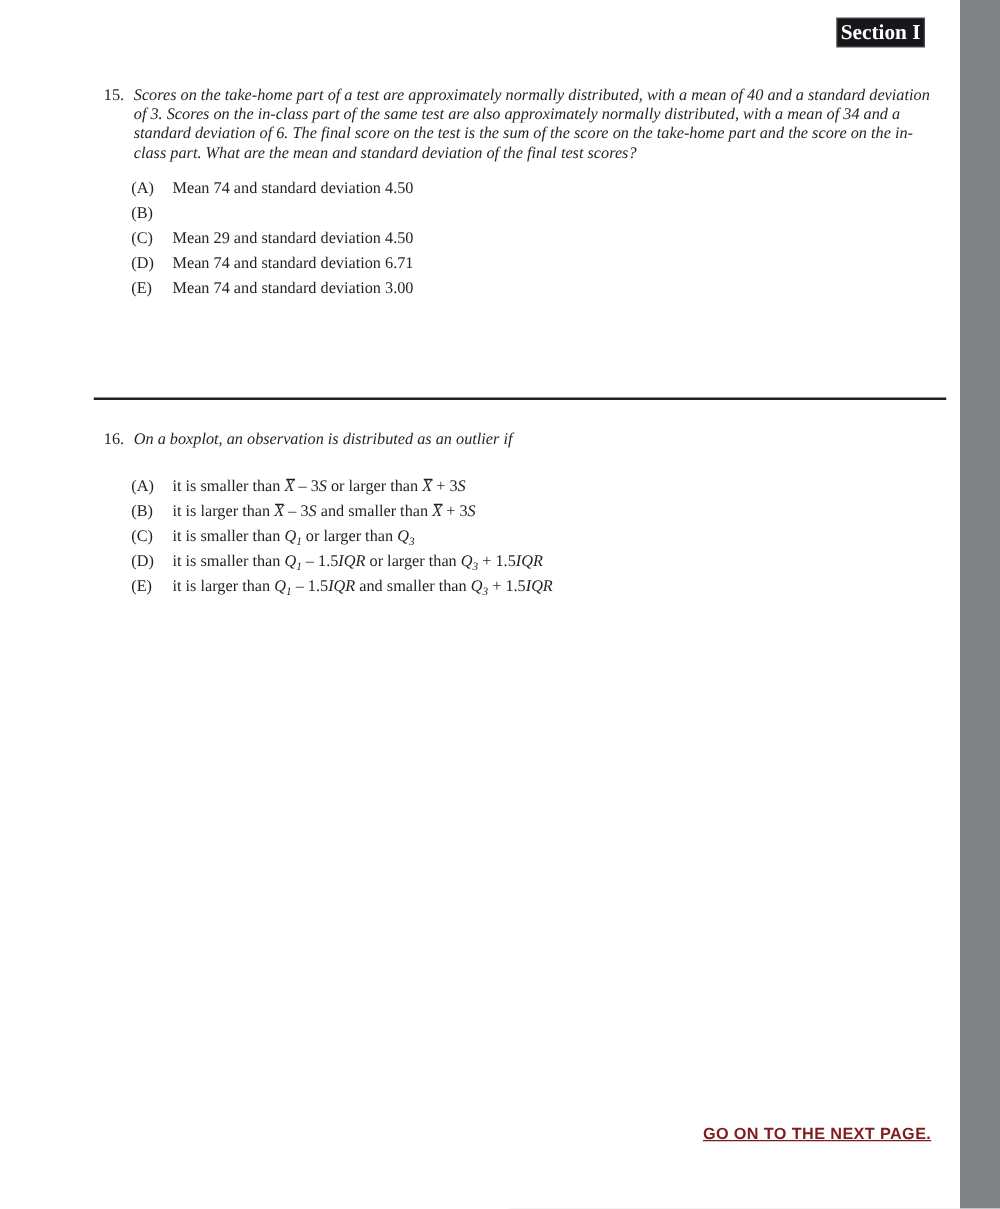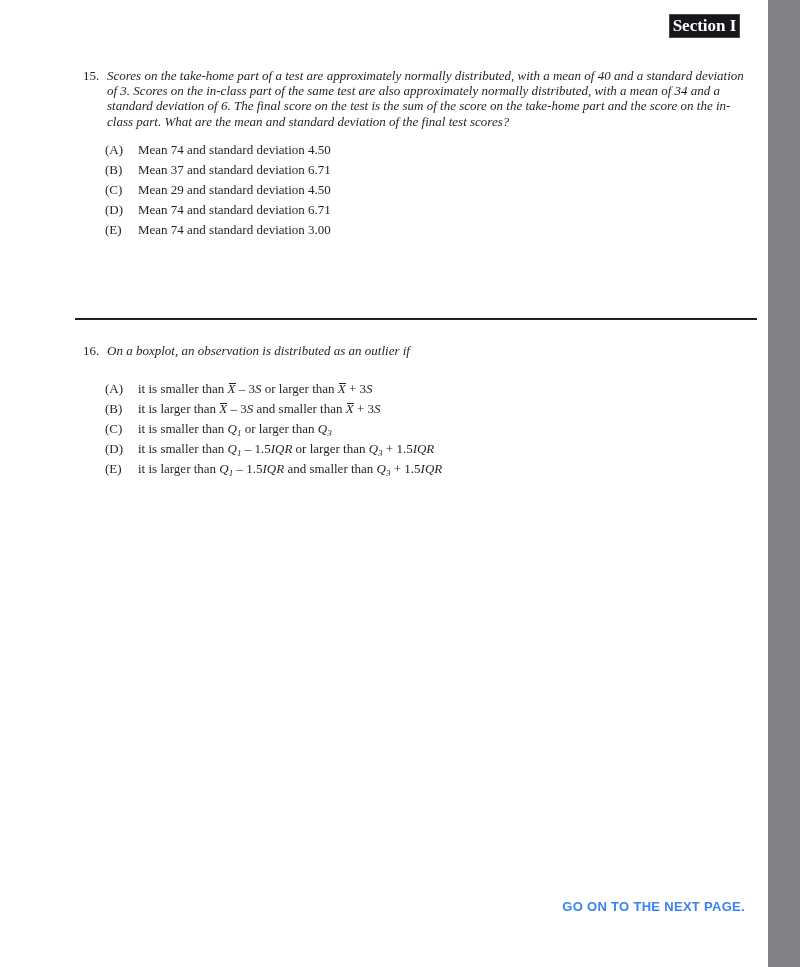--- a/index.html
+++ b/index.html
@@ -102,21 +102,22 @@
     border-top: 2.5px solid #231f20;
   }
   .footer {
     position: absolute;
     top: 899px;
     right: 55px;
     font-family: "Liberation Sans", sans-serif;
     font-weight: bold;
     font-size: 13px;
     letter-spacing: 0.3px;
-    color: #3b82f6;
+    color: #7f1d1d;
+    text-decoration: underline;
   }
 </style>
 </head>
 <body>
 
 <div class="page">
 
   <div class="gray-bar"></div>
 
   <div class="badge">
@@ -127,21 +128,20 @@
     <span class="qnum">15.</span>
     <div class="qtext">Scores on the take-home part of a test are approximately normally distributed, with a mean of 40 and a standard deviation of 3. Scores on the in-class part of the same test are also approximately normally distributed, with a mean of 34 and a standard deviation of 6. The final score on the test is the sum of the score on the take-home part and the score on the in-class part. What are the mean and standard deviation of the final test scores?</div>
   </div>
   <div class="choices choices-15">
       <div class="choice-row">
         <span class="choice-letter">(A)</span>
         <span class="choice-text"><span>Mean 74 and standard deviation 4.50</span></span>
       </div>
       <div class="choice-row">
         <span class="choice-letter">(B)</span>
-        <span class="choice-text"><span>Mean 37 and standard deviation 6.71</span></span>
       </div>
       <div class="choice-row">
         <span class="choice-letter">(C)</span>
         <span class="choice-text"><span>Mean 29 and standard deviation 4.50</span></span>
       </div>
       <div class="choice-row">
         <span class="choice-letter">(D)</span>
         <span class="choice-text"><span>Mean 74 and standard deviation 6.71</span></span>
       </div>
       <div class="choice-row">

